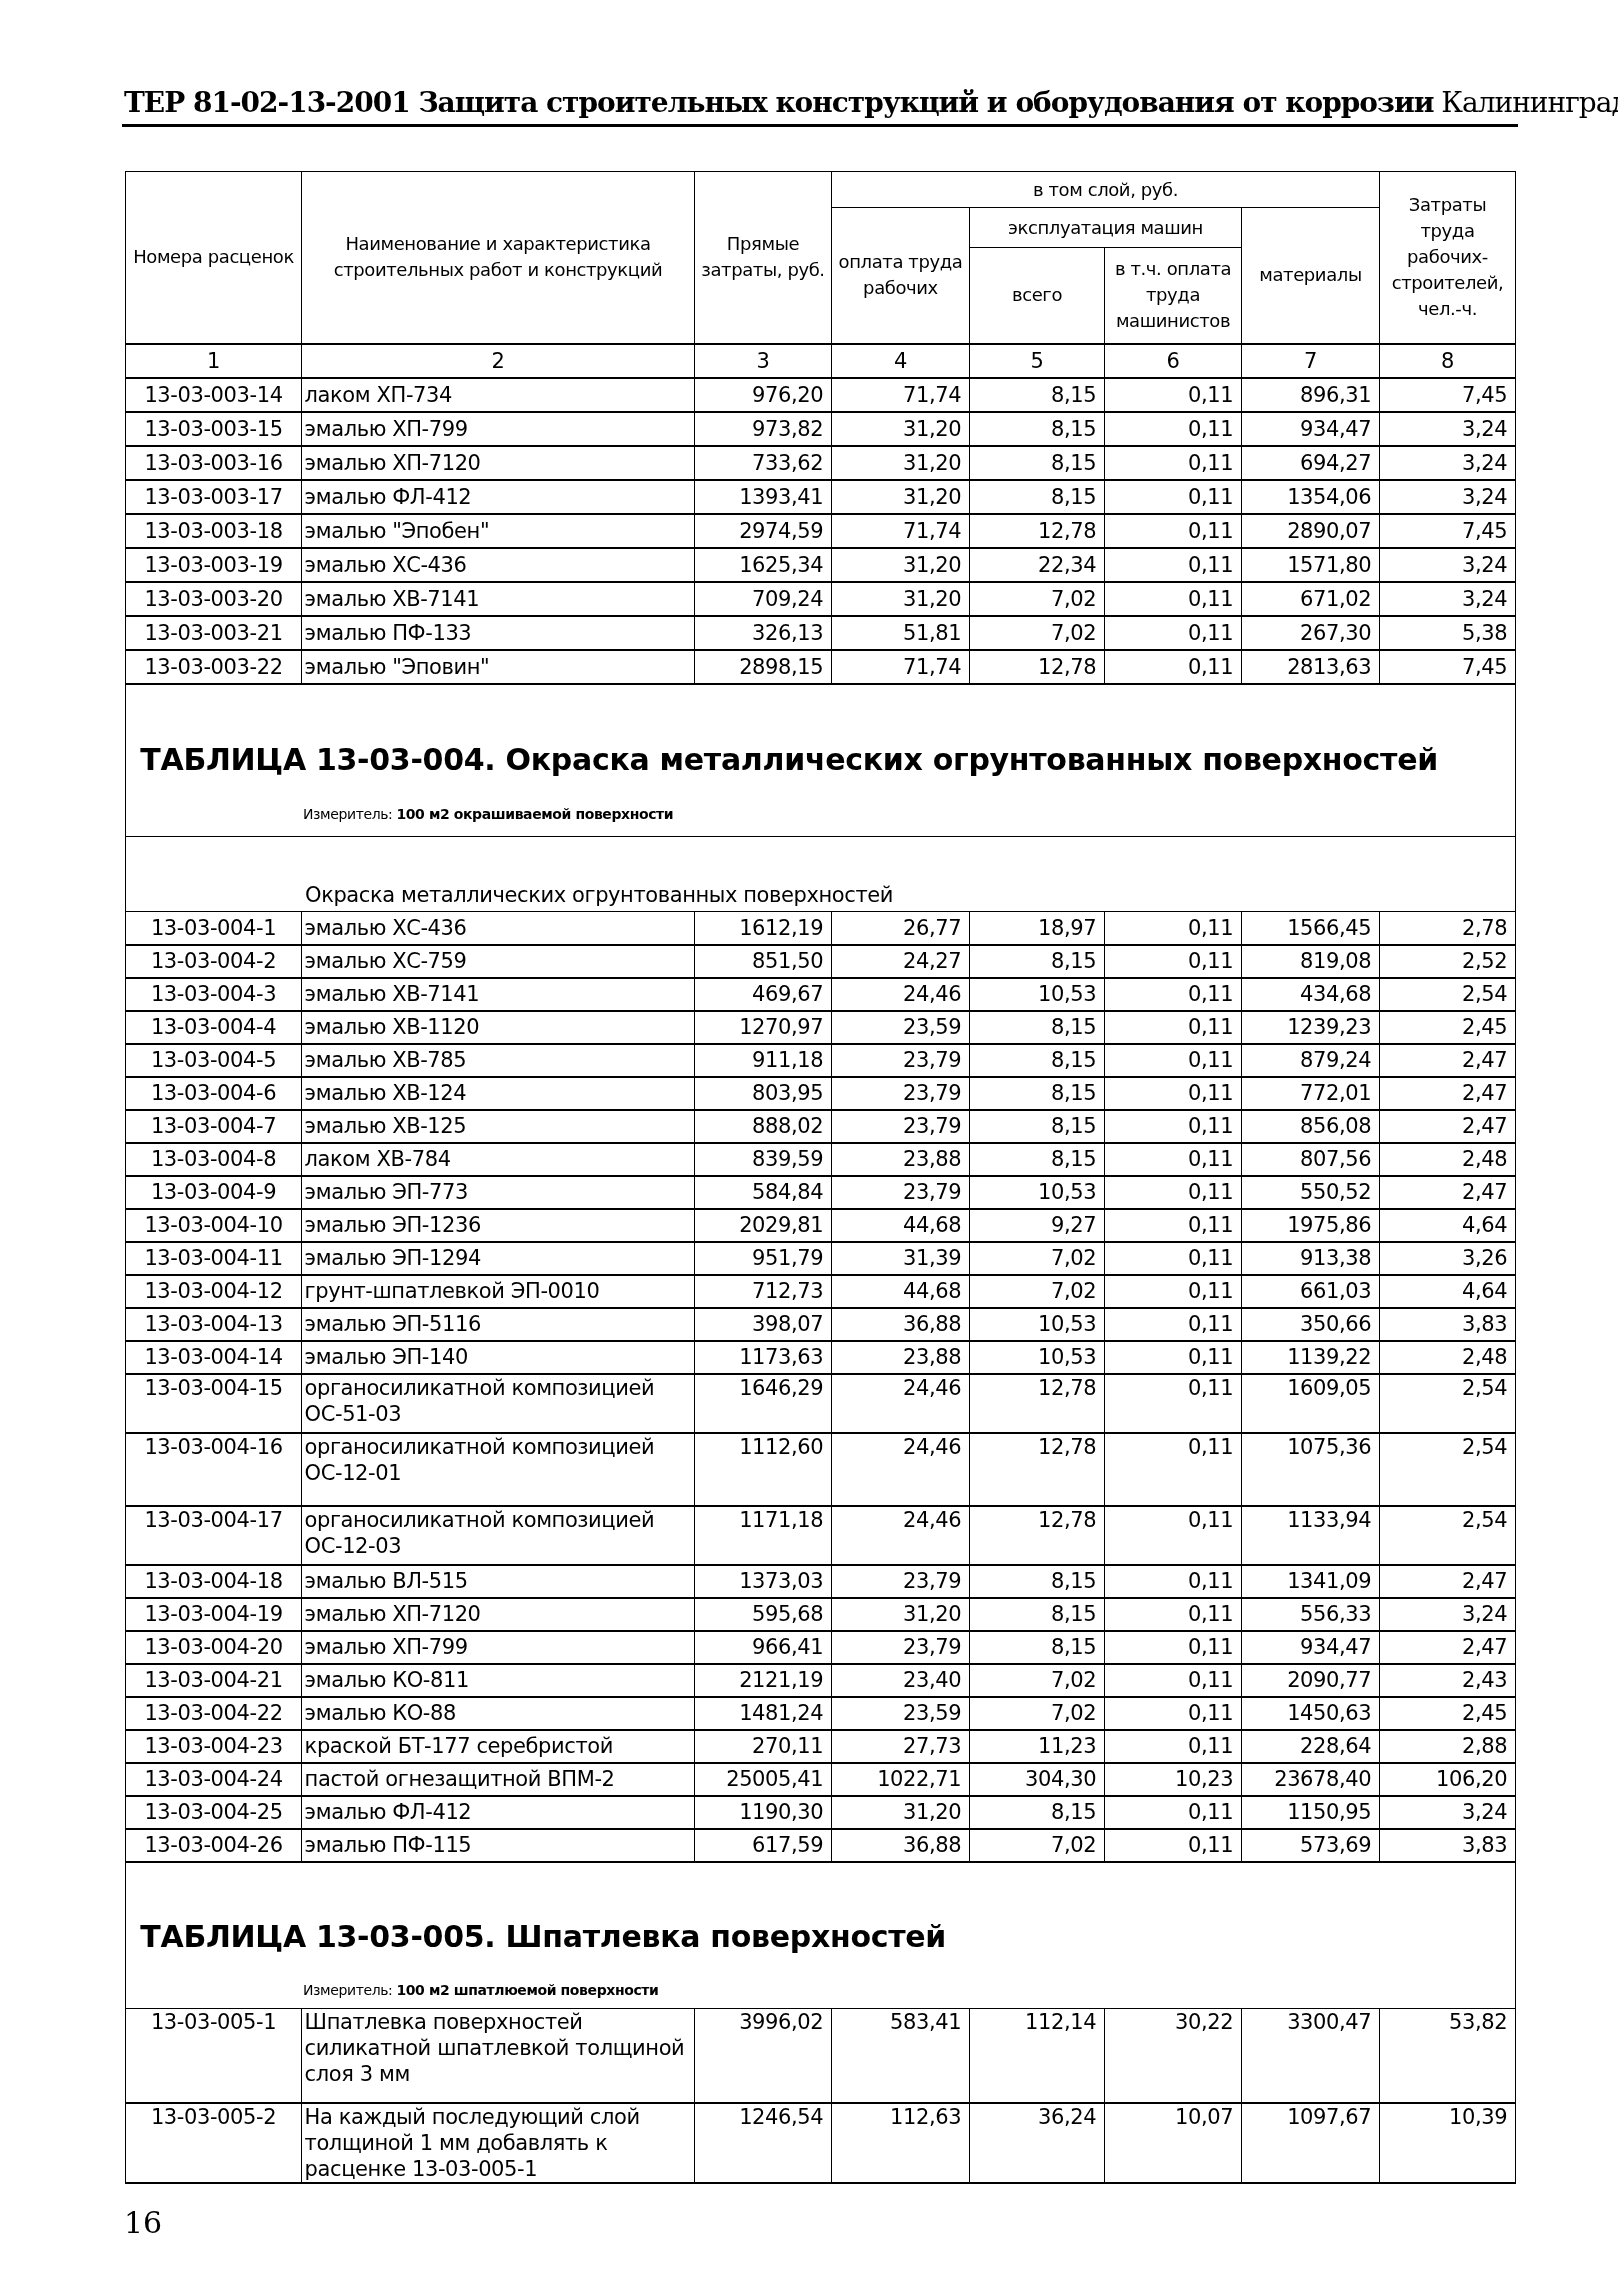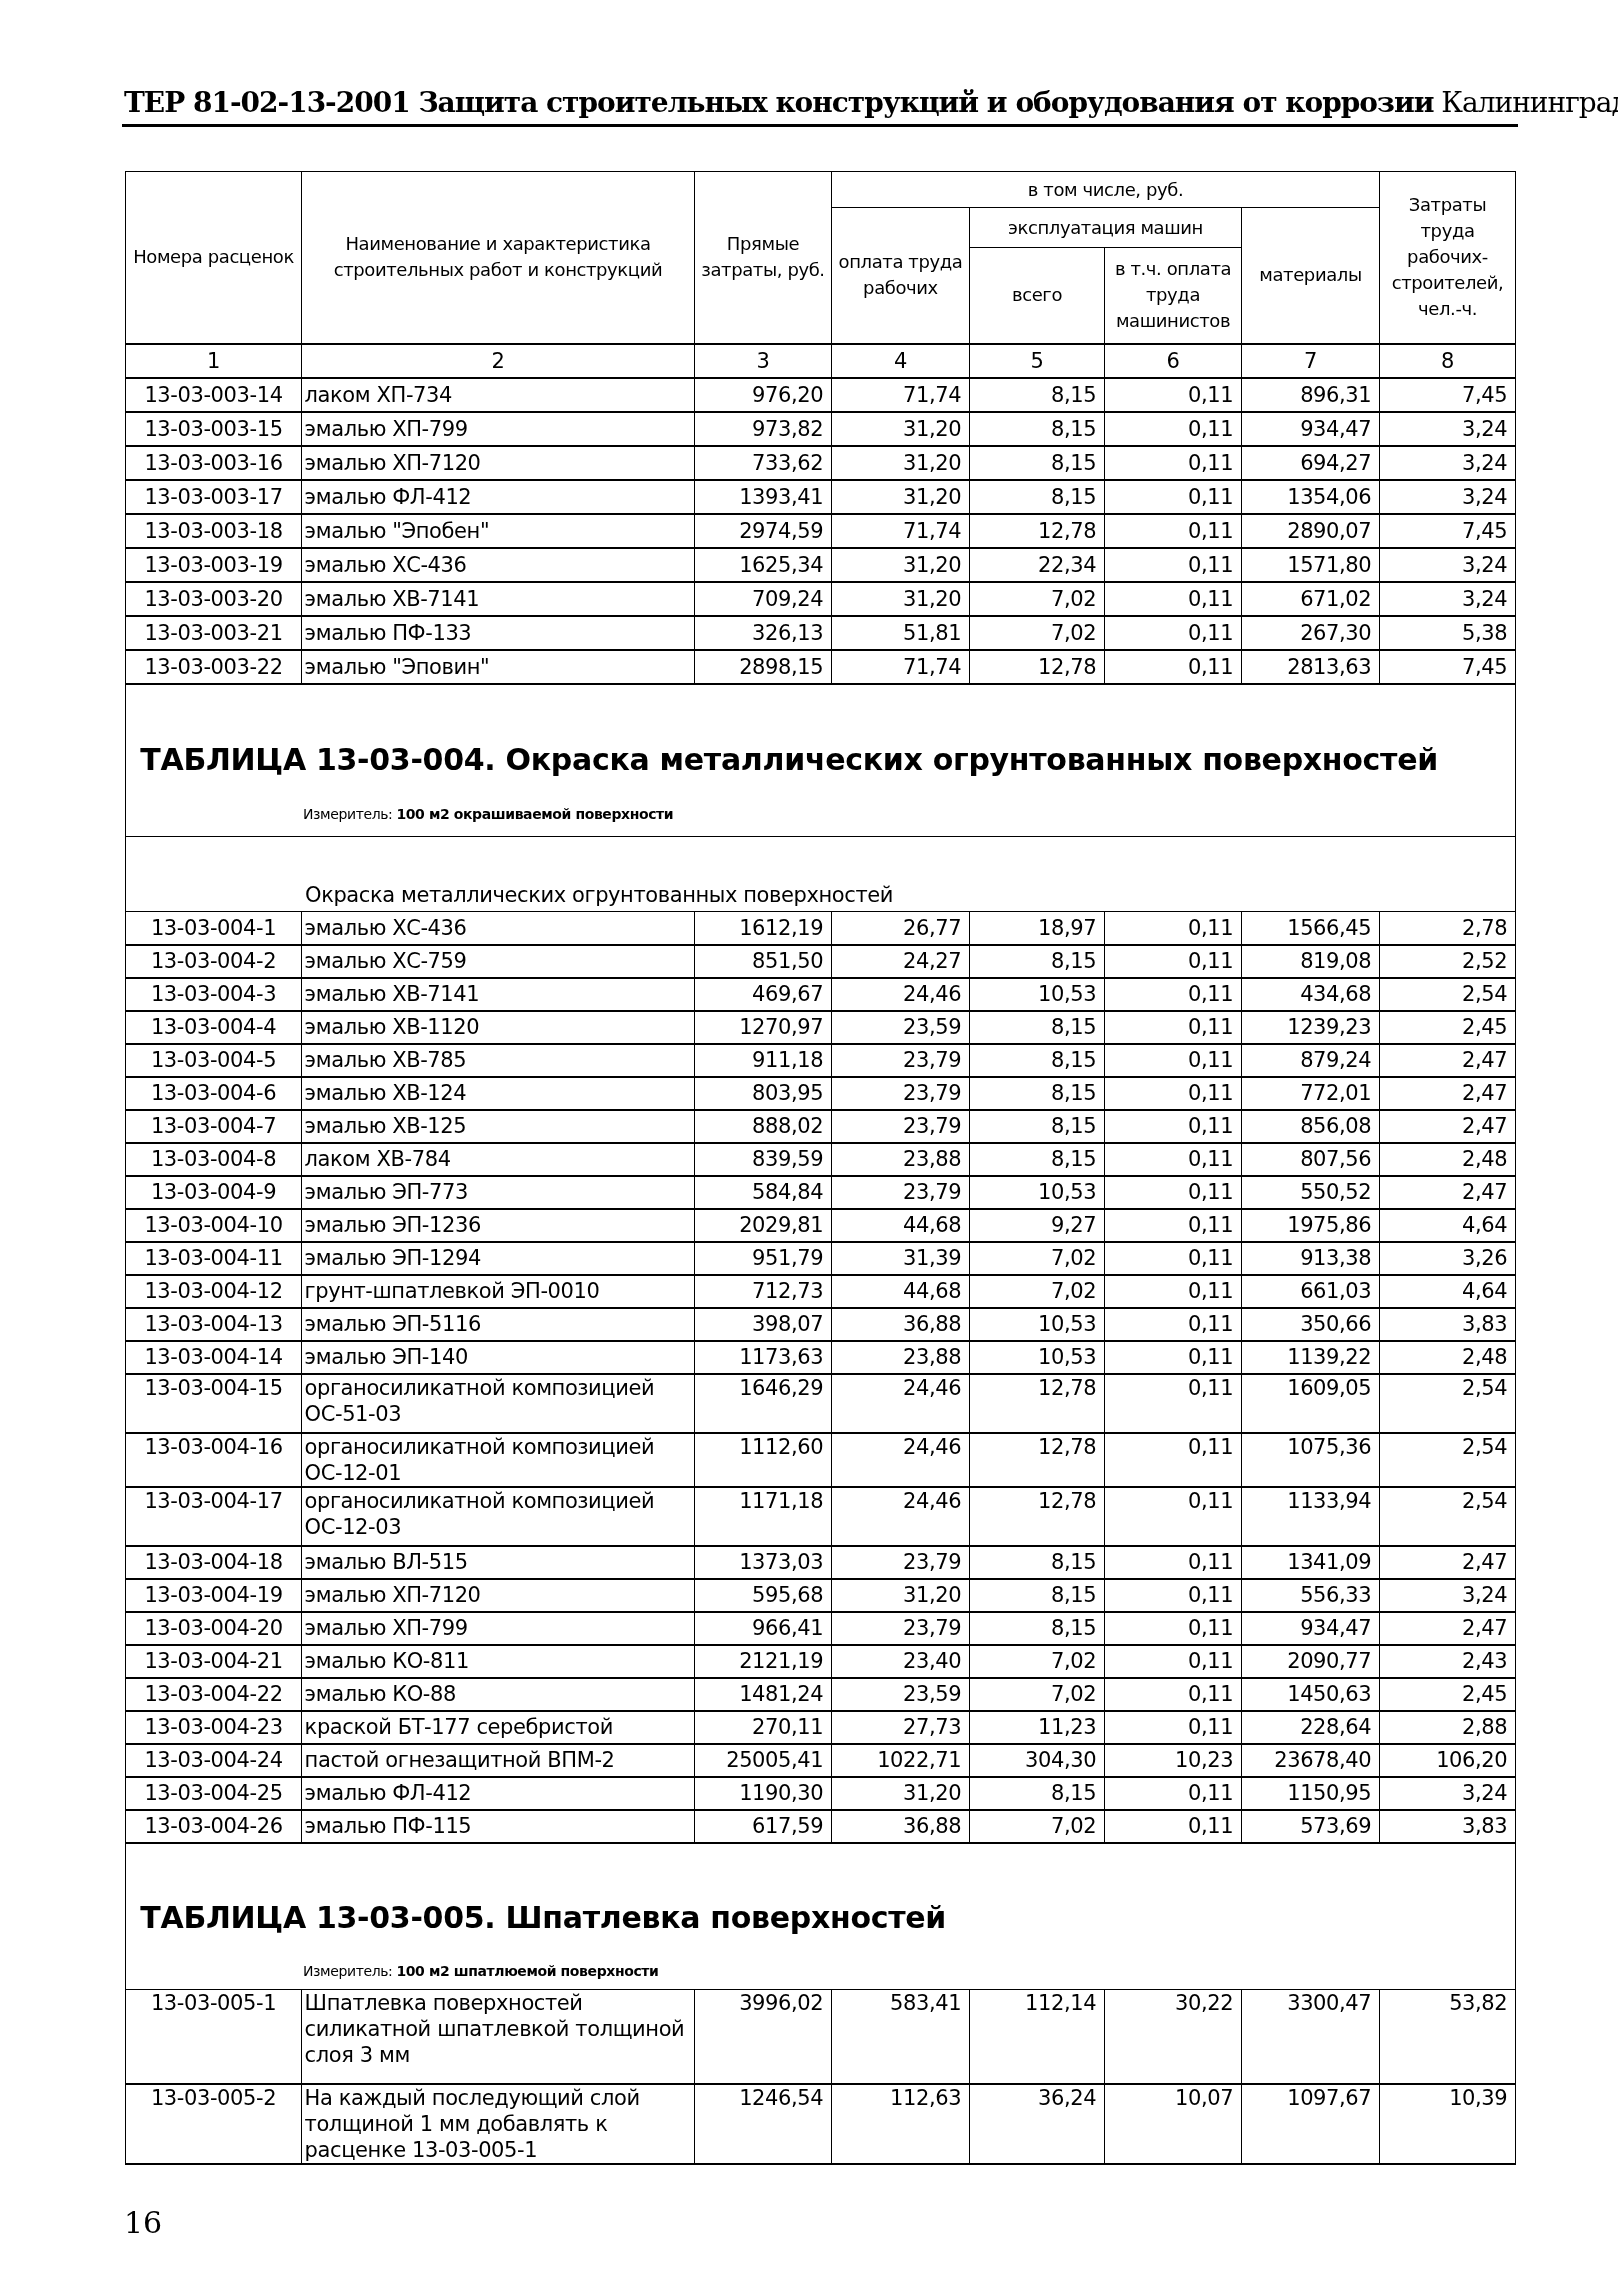--- a/index.html
+++ b/index.html
@@ -62,21 +62,21 @@
     <col style="width:135px">
       <col style="width:137px">
       <col style="width:138px">
       <col style="width:136px">
   </colgroup>
   <tbody id="tbody">
     <tr class="hdr" style="height:36px">
       <td rowspan="3">Номера расценок</td>
       <td rowspan="3">Наименование и характеристика строительных работ и конструкций</td>
       <td rowspan="3">Прямые затраты, руб.</td>
-      <td colspan="4">в том числе, руб.</td>
+      <td colspan="4">в том слой, руб.</td>
       <td rowspan="3">Затраты труда рабочих-строителей, чел.-ч.</td>
     </tr>
     <tr class="hdr" style="height:40px">
       <td rowspan="2">оплата труда рабочих</td>
       <td colspan="2">эксплуатация машин</td>
       <td rowspan="2">материалы</td>
     </tr>
     <tr class="hdr" style="height:96px">
       <td>всего</td>
       <td>в т.ч. оплата труда машинистов</td>
@@ -333,21 +333,21 @@
       <tr class="data multi" style="height: 59px;">
         <td class="code">13-03-004-15</td>
         <td class="name">органосиликатной композицией ОС-51-03</td>
         <td class="num">1646,29</td>
         <td class="num">24,46</td>
         <td class="num">12,78</td>
         <td class="num">0,11</td>
         <td class="num">1609,05</td>
         <td class="num">2,54</td>
       </tr>
-      <tr class="data multi" style="height: 54px;">
+      <tr class="data multi" style="height: 73px;">
         <td class="code">13-03-004-16</td>
         <td class="name">органосиликатной композицией ОС-12-01</td>
         <td class="num">1112,60</td>
         <td class="num">24,46</td>
         <td class="num">12,78</td>
         <td class="num">0,11</td>
         <td class="num">1075,36</td>
         <td class="num">2,54</td>
       </tr>
       <tr class="data multi" style="height: 59px;">

